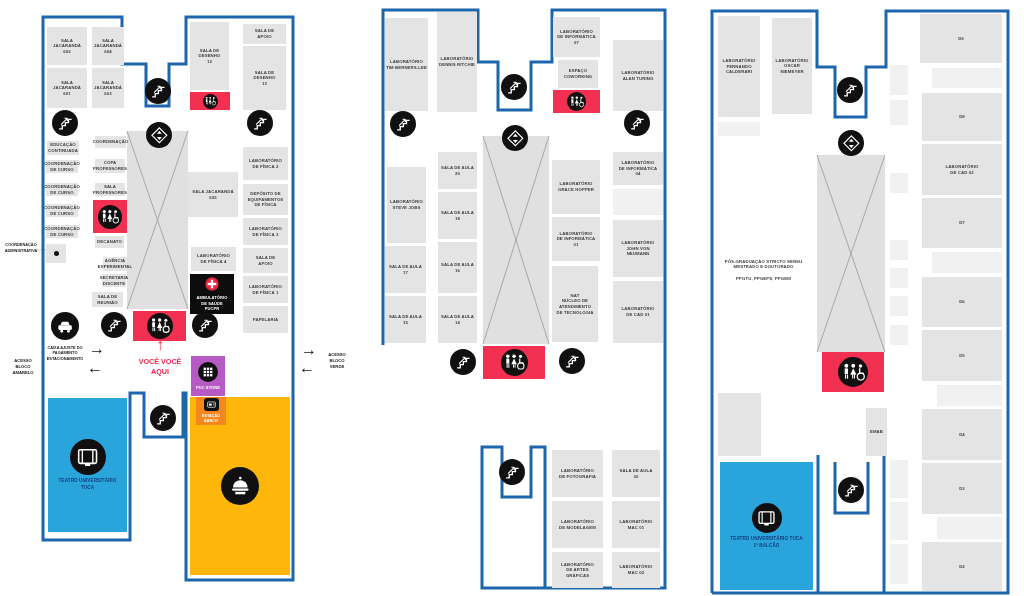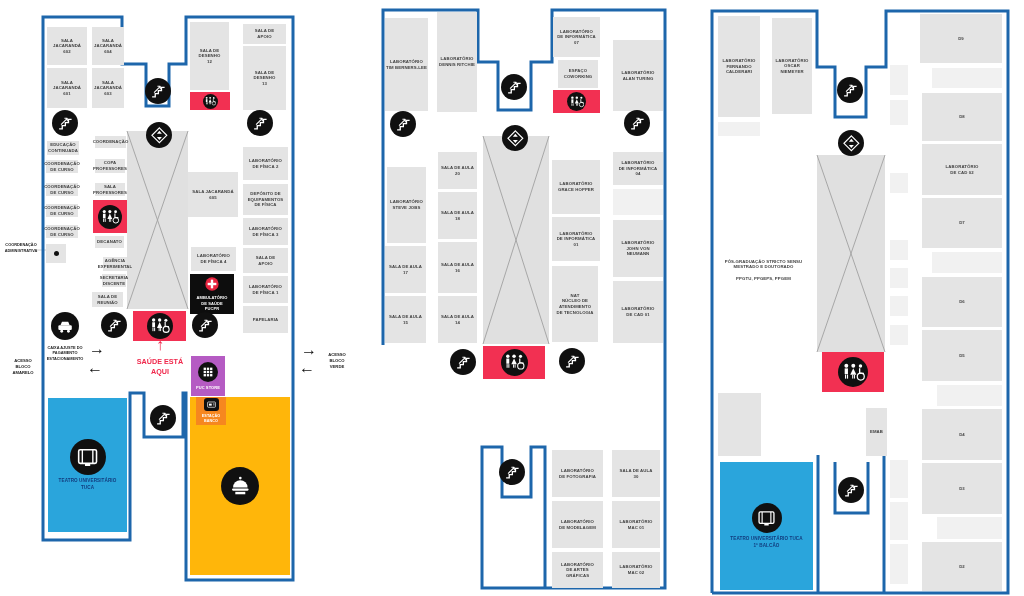--- a/index.html
+++ b/index.html
@@ -455,21 +455,21 @@
         <path d="M12,17.8 L8.8,14 H15.2 Z" fill="#fff"></path>
       </svg>
     </div>
     <div class="marker" style="left: 838px; top: 477px; width: 26px; height: 26px;">
       <svg viewBox="0 0 24 24">
         <path d="M4,19 H8 V15 H12 V11 H16 V7 H20" fill="none" stroke="#fff" stroke-width="1.7"></path>
         <path d="M6.5,13.5 L14.5,5.5 M14.5,5.5 H10.8 M14.5,5.5 V9.2" fill="none" stroke="#fff" stroke-width="1.4"></path>
       </svg>
     </div>
     <div class="ann" style="left: 150px; top: 336px; width: 20px; height: 18px; color: rgb(240, 39, 75); font-size: 16px; font-weight: 800;">↑</div>
-    <div class="ann" style="left: 128px; top: 357px; width: 64px; height: 20px; color: rgb(240, 39, 75); font-size: 7.2px; font-weight: 800;">SAÚDE ESTÁ
+    <div class="ann" style="left: 128px; top: 357px; width: 64px; height: 20px; color: rgb(240, 39, 75); font-size: 7.2px; font-weight: 800;">VOCÊ VOCÊ
 AQUI</div>
     <div class="ann" style="left: 2px; top: 355px; width: 42px; height: 24px; color: rgb(26, 26, 26); font-size: 4.2px; font-weight: 700;">ACESSO
 BLOCO
 AMARELO</div>
     <div class="ann" style="left: 82px; top: 340px; width: 30px; height: 18px; color: rgb(17, 17, 17); font-size: 16px; font-weight: 700;">→</div>
     <div class="ann" style="left: 80px; top: 359px; width: 30px; height: 18px; color: rgb(17, 17, 17); font-size: 16px; font-weight: 700;">←</div>
     <div class="ann" style="left: 294px; top: 341px; width: 30px; height: 18px; color: rgb(17, 17, 17); font-size: 16px; font-weight: 700;">→</div>
     <div class="ann" style="left: 292px; top: 359px; width: 30px; height: 18px; color: rgb(17, 17, 17); font-size: 16px; font-weight: 700;">←</div>
     <div class="ann" style="left: 318px; top: 348px; width: 38px; height: 26px; color: rgb(26, 26, 26); font-size: 4.2px; font-weight: 700;">ACESSO
 BLOCO

